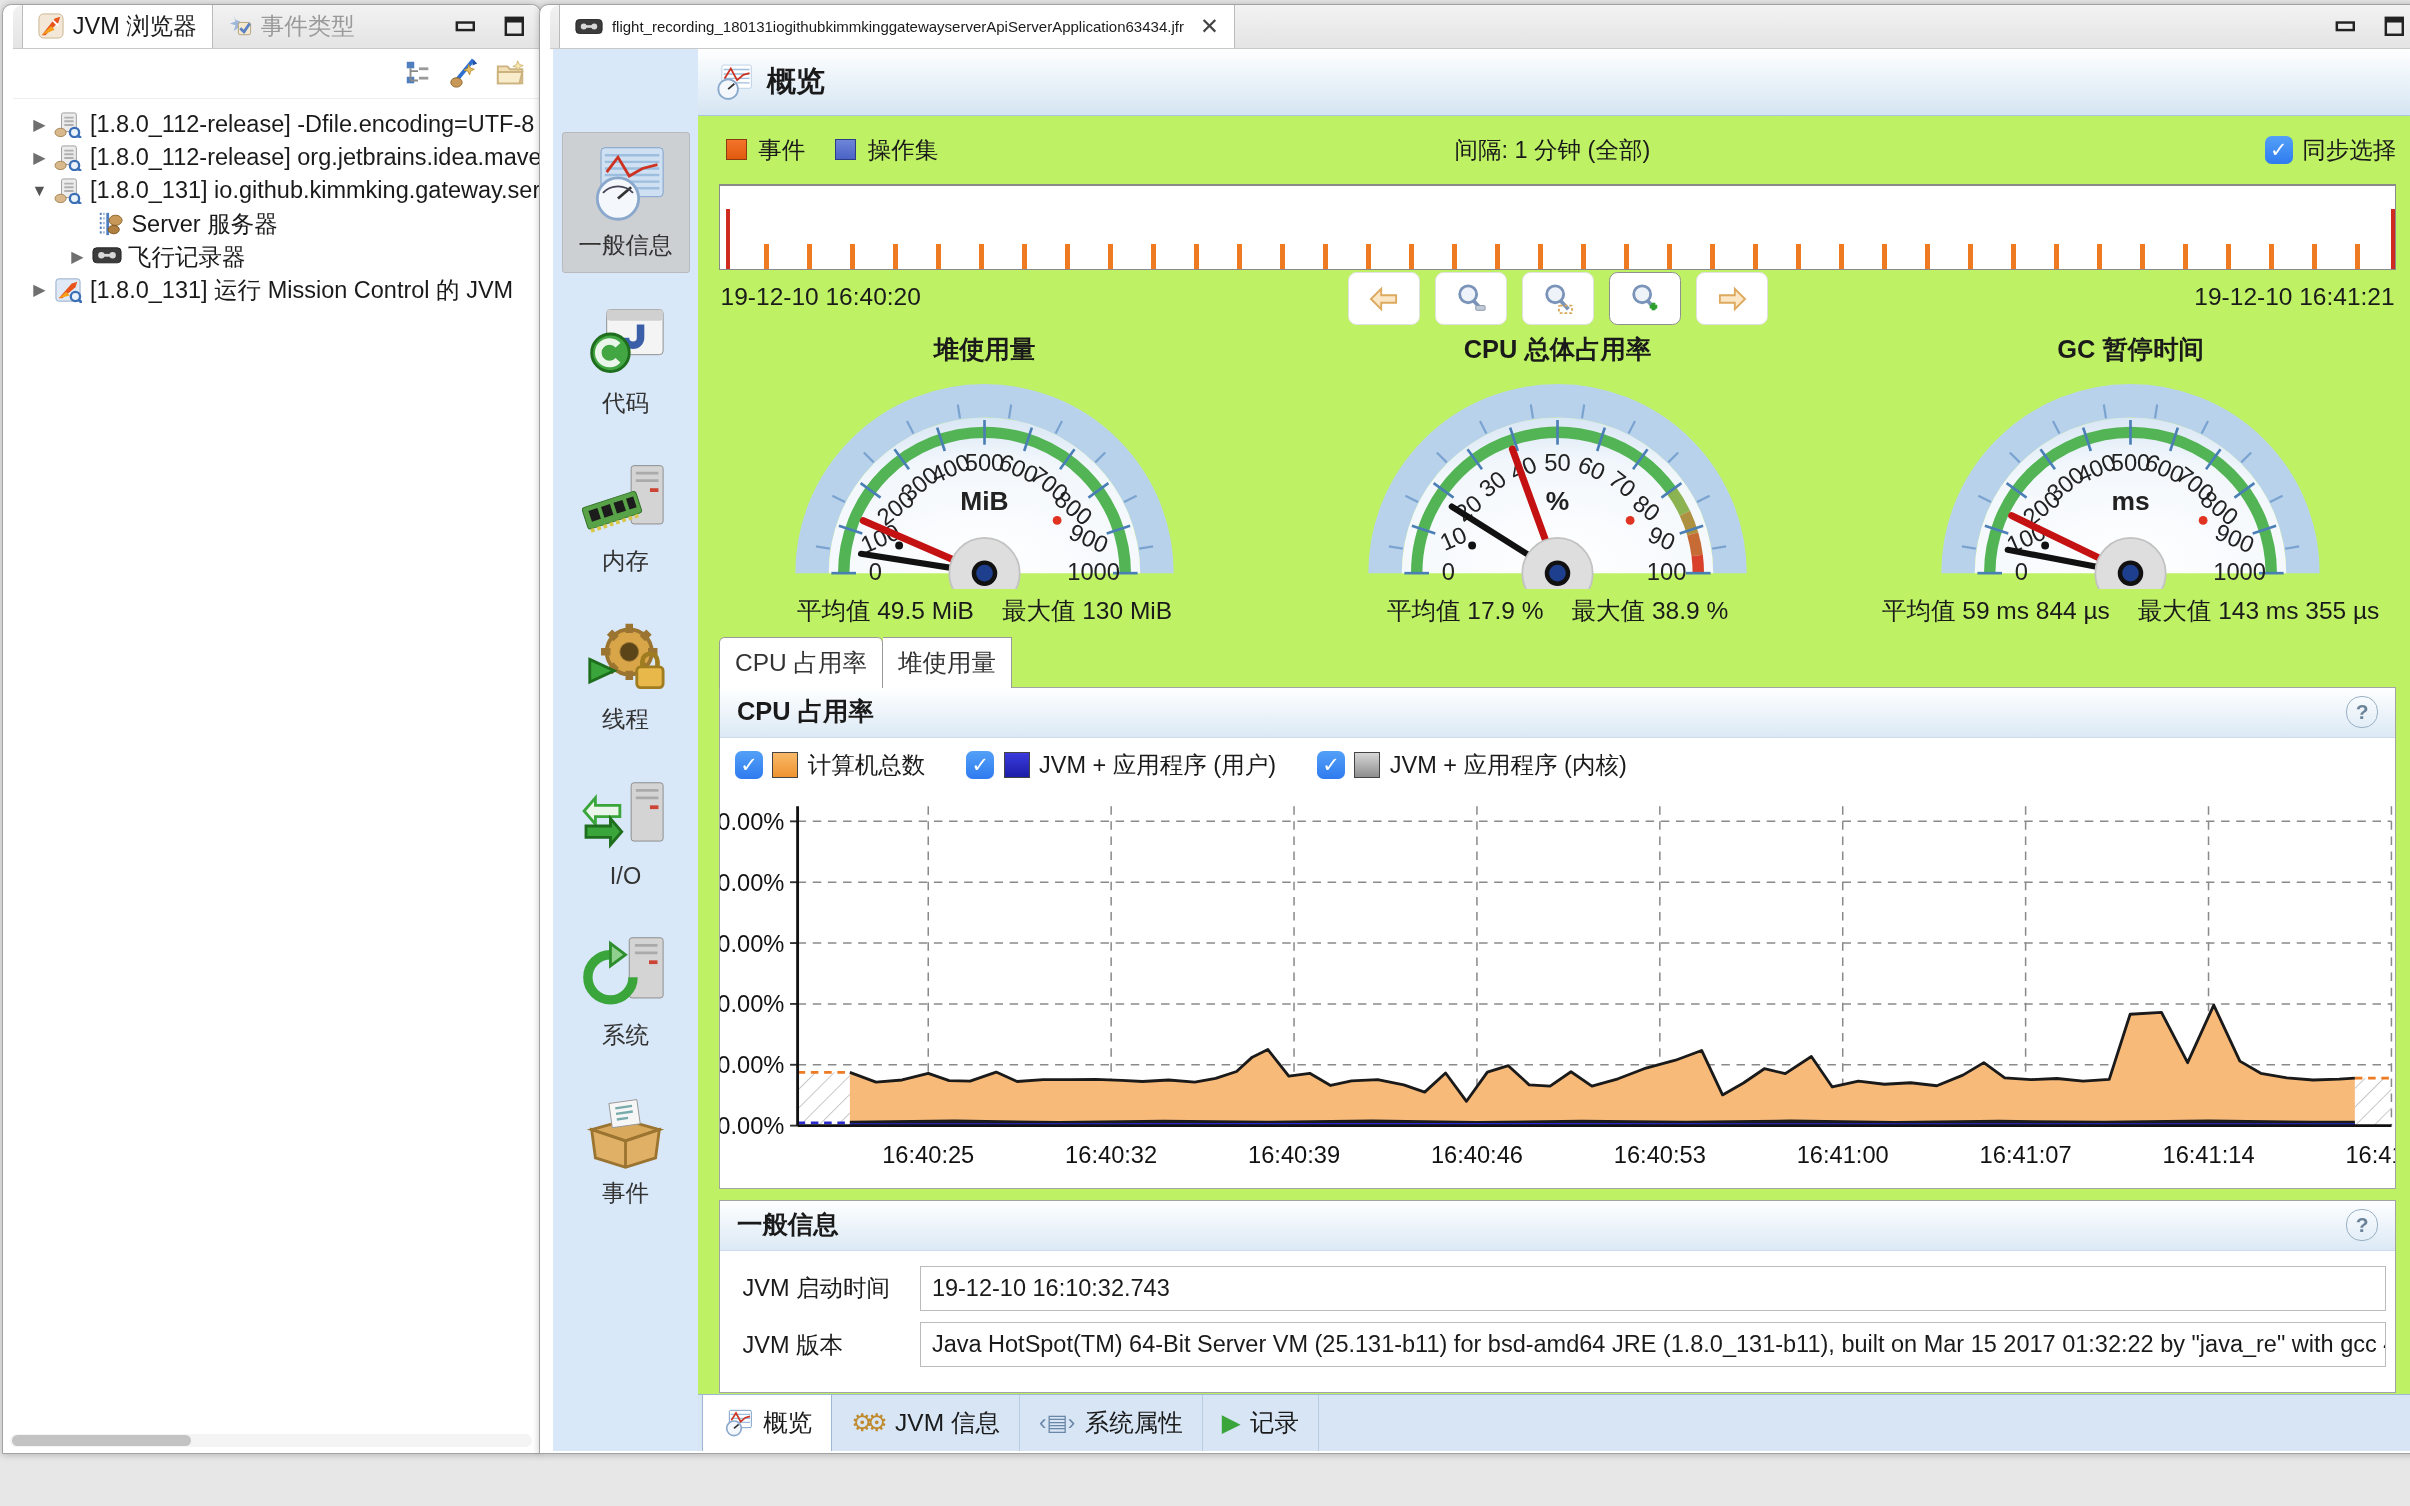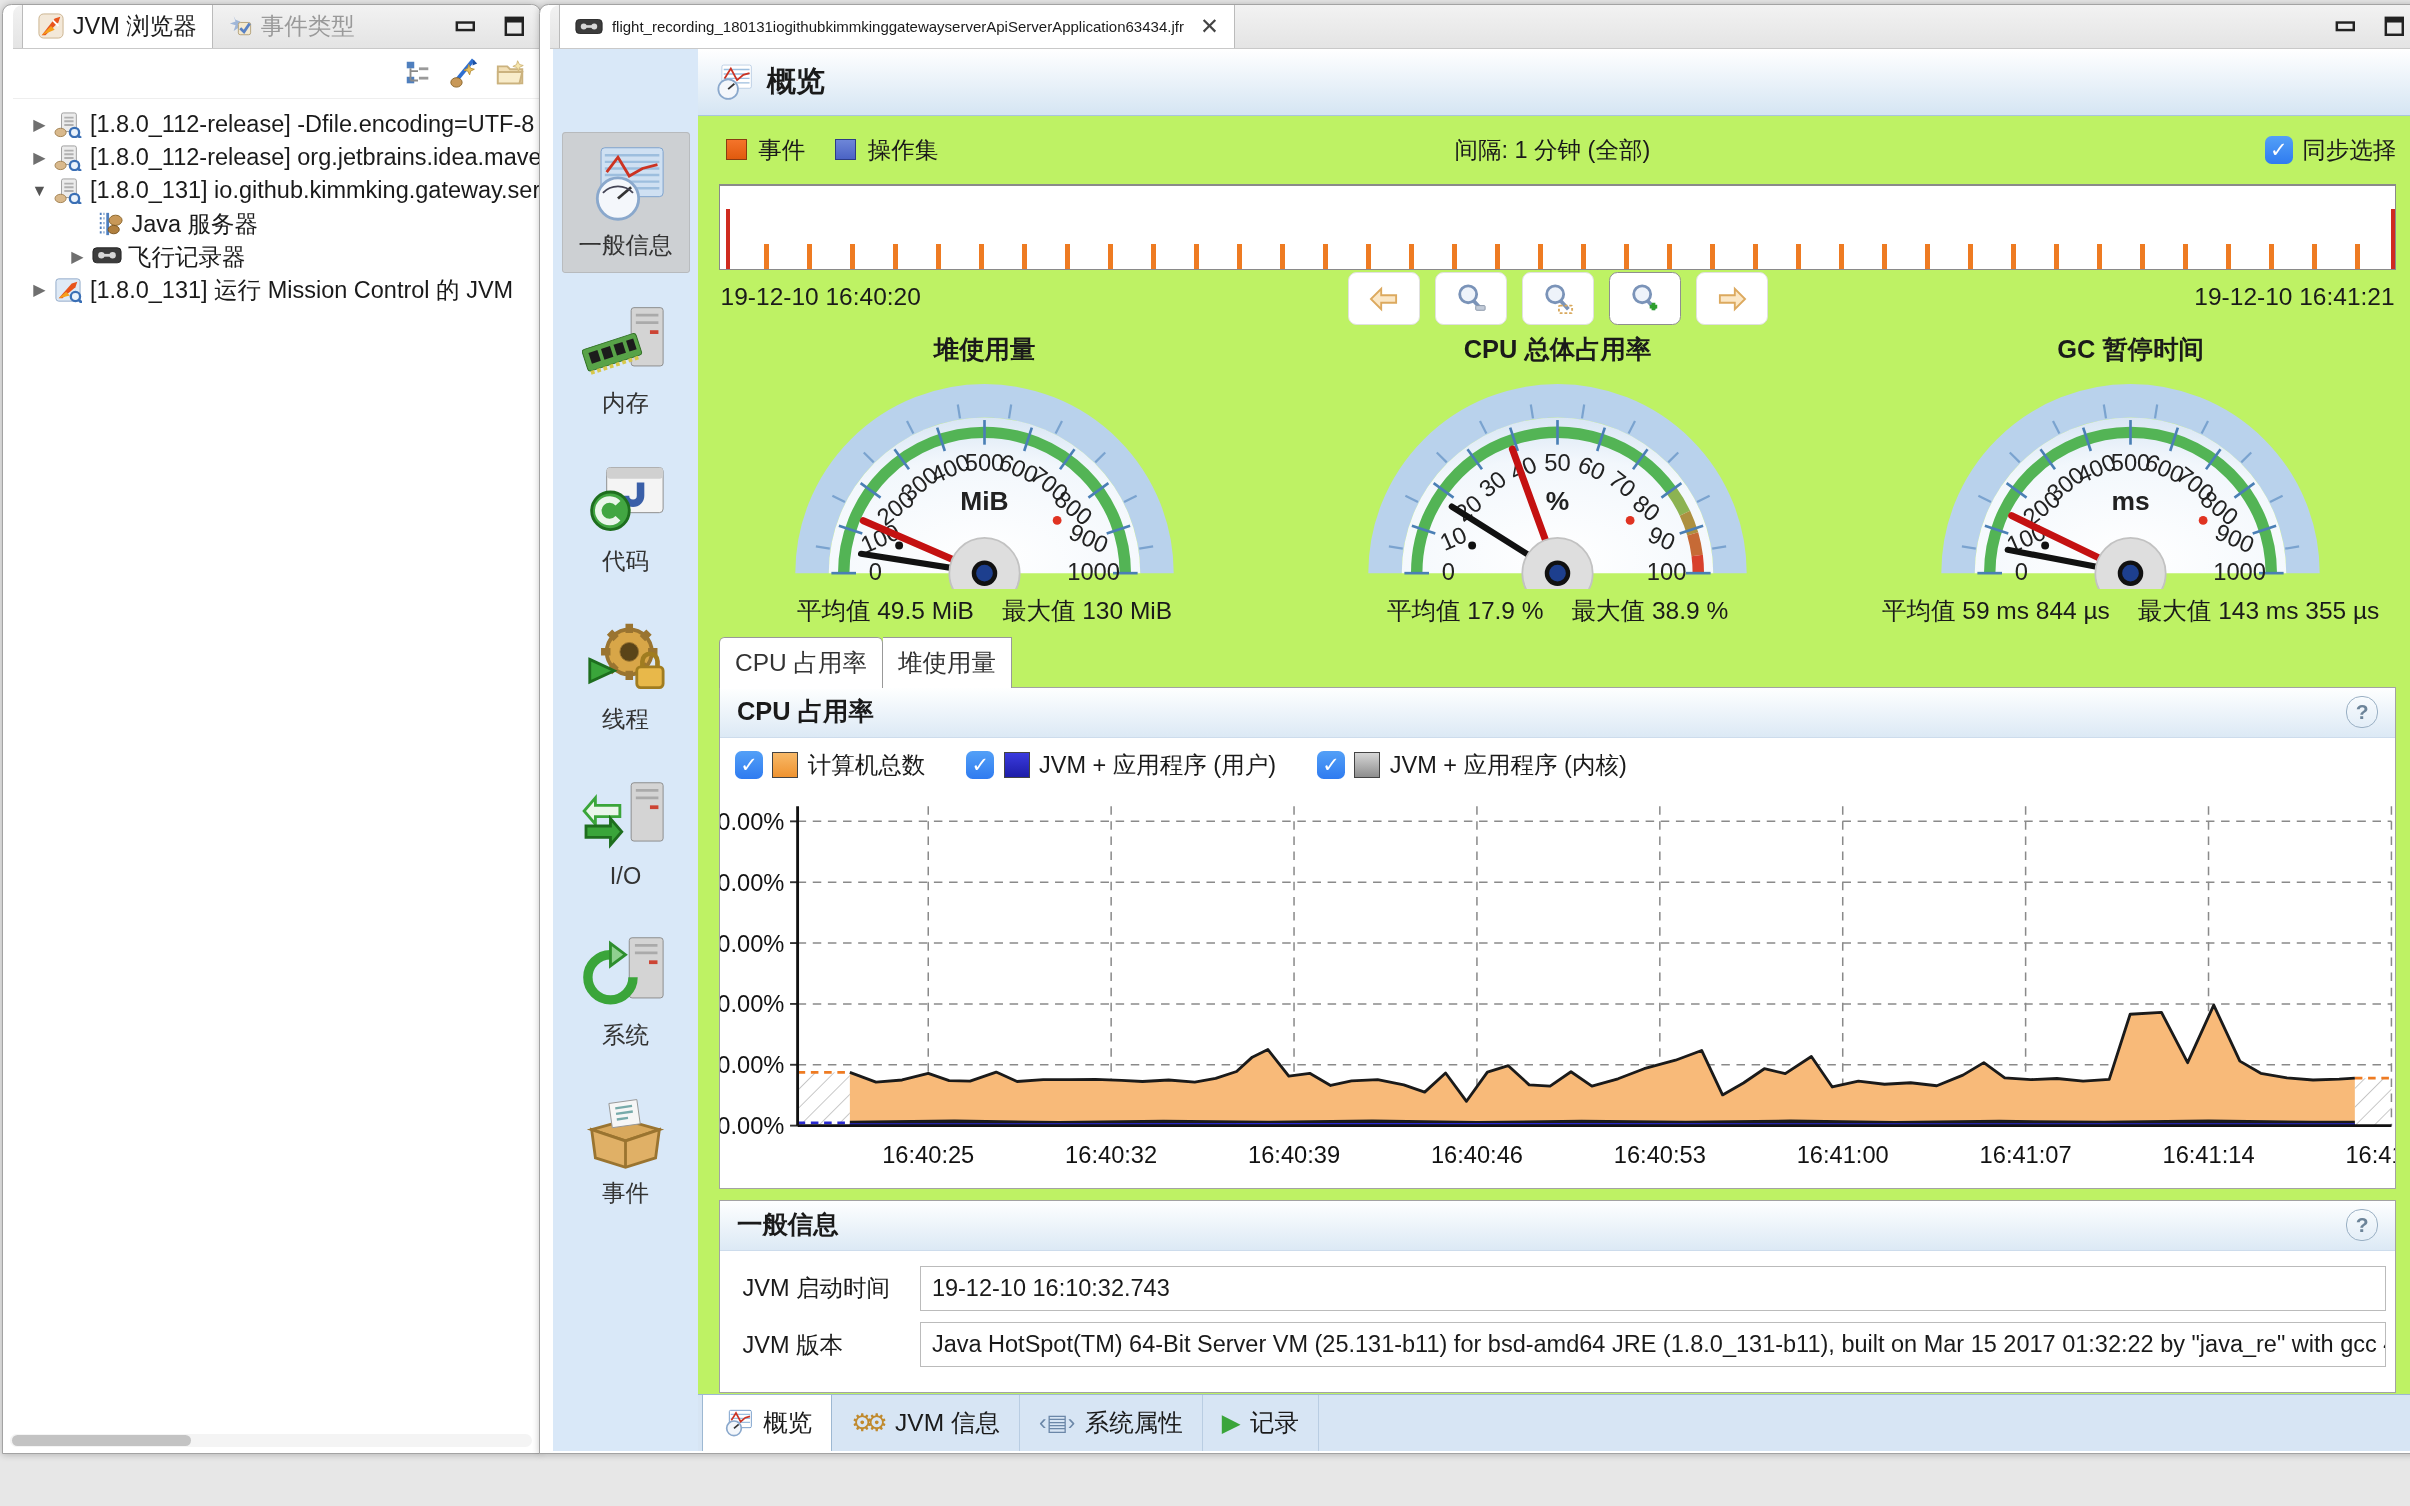--- a/index.html
+++ b/index.html
@@ -194,21 +194,21 @@
     </div>
     <div class="trow">
       <span class="ticon" style="margin-left:83px">
         <svg width="28" height="26" viewBox="0 0 30 28">
             <path d="M4 3 h5 M4 8 h5 M4 13 h5 M4 18 h5 M4 23 h5" stroke="#4f7fbe" stroke-width="2.5" stroke-dasharray="2 2"></path>
             <rect x="11" y="2" width="3" height="24" fill="#4f7fbe"></rect>
             <ellipse cx="21" cy="10" rx="7" ry="5.5" fill="#c89858" stroke="#8a6428"></ellipse>
             <ellipse cx="19" cy="20" rx="6" ry="4.5" fill="#b07f3e" stroke="#7a5420"></ellipse>
           </svg>
       </span>
-      <span>Java 服务器</span>
+      <span>Server 服务器</span>
     </div>
     <div class="trow">
       <span class="arrow" style="margin-left:55px">▶</span>
       <span class="ticon">
         <svg width="30" height="22.6" viewBox="0 0 32 24">
             <rect x="1" y="4" width="30" height="16" rx="4" fill="#3c3c3c" stroke="#222"></rect>
             <circle cx="10" cy="12" r="3.4" fill="#d8d8d8"></circle>
             <circle cx="22" cy="12" r="3.4" fill="#d8d8d8"></circle>
             <rect x="12" y="10.5" width="8" height="3" fill="#d8d8d8"></rect>
           </svg>
@@ -266,46 +266,46 @@
     <div class="side-item selected">
       <svg width="87" height="79" viewBox="0 0 92 84">
         <rect x="20" y="4" width="66" height="52" rx="4" fill="#cfe0f2" stroke="#7ba0cc"></rect>
         <path d="M24 12 h58 M24 19 h58 M24 26 h58 M24 33 h58 M24 40 h58 M24 47 h58" stroke="#9dbede" stroke-width="2.5"></path>
         <polyline points="26,30 38,14 50,34 64,26 80,22" fill="none" stroke="#cc3322" stroke-width="3"></polyline>
         <circle cx="38" cy="58" r="22" fill="#f4f7fb" stroke="#8aa8cc" stroke-width="3"></circle>
         <path d="M38 58 L52 46" stroke="#333" stroke-width="3"></path>
         <path d="M22 52 a22 22 0 0 1 32 0" fill="none" stroke="#445" stroke-width="2"></path>
       </svg>
       <span>一般信息</span>
+    </div>
+    <div class="side-item">
+      <svg width="87" height="79" viewBox="0 0 92 84">
+        <rect x="26" y="8" width="60" height="48" rx="4" fill="#f4f4f4" stroke="#8a8a8a"></rect>
+        <rect x="26" y="8" width="60" height="12" rx="4" fill="#d0d0d0"></rect>
+        <path d="M62 24 v14 a8 8 0 0 1 -16 0" fill="none" stroke="#3a5fa8" stroke-width="8"></path>
+        <circle cx="30" cy="54" r="20" fill="#42a642" stroke="#1e6e1e" stroke-width="3"></circle>
+        <path d="M38 46 a12 12 0 1 0 0 16" fill="none" stroke="#eaf6ea" stroke-width="7"></path>
+      </svg>
+      <span>代码</span>
     </div>
     <div class="side-item">
       <svg width="87" height="79" viewBox="0 0 92 84">
         <rect x="52" y="6" width="34" height="62" rx="3" fill="#d4d4d4" stroke="#8a8a8a"></rect>
         <path d="M57 14 h24 M57 22 h24" stroke="#aaa" stroke-width="3"></path>
           <rect x="72" y="30" width="9" height="4" fill="#cc4433"></rect>
         <g transform="rotate(-18 30 55)">
             <rect x="2" y="42" width="60" height="24" rx="3" fill="#58a348" stroke="#2e6e22"></rect>
         <rect x="8" y="47" width="10" height="12" fill="#1c1c1c"></rect>
             <rect x="22" y="47" width="10" height="12" fill="#1c1c1c"></rect>
             <rect x="36" y="47" width="10" height="12" fill="#1c1c1c"></rect>
             <rect x="50" y="47" width="8" height="12" fill="#1c1c1c"></rect>
         <path d="M4 68 h56" stroke="#d8c84a" stroke-width="4" stroke-dasharray="4 3"></path>
           </g>
       </svg>
       <span>内存</span>
-    </div>
-    <div class="side-item">
-      <svg width="87" height="79" viewBox="0 0 92 84">
-        <rect x="26" y="8" width="60" height="48" rx="4" fill="#f4f4f4" stroke="#8a8a8a"></rect>
-        <rect x="26" y="8" width="60" height="12" rx="4" fill="#d0d0d0"></rect>
-        <path d="M62 24 v14 a8 8 0 0 1 -16 0" fill="none" stroke="#3a5fa8" stroke-width="8"></path>
-        <circle cx="30" cy="54" r="20" fill="#42a642" stroke="#1e6e1e" stroke-width="3"></circle>
-        <path d="M38 46 a12 12 0 1 0 0 16" fill="none" stroke="#eaf6ea" stroke-width="7"></path>
-      </svg>
-      <span>代码</span>
     </div>
     <div class="side-item">
       <svg width="87" height="79" viewBox="0 0 92 84">
         <g stroke="#9a7430" fill="#d8a648">
             <circle cx="50" cy="36" r="24" stroke-width="4"></circle>
             <circle cx="50" cy="36" r="10" fill="#5a4418"></circle>
         <path d="M50 6 v10 M50 56 v10 M20 36 h10 M70 36 h10 M29 15 l7 7 M64 50 l7 7 M29 57 l7 -7 M64 22 l7 -7" stroke-width="8"></path>
           </g>
         <path d="M8 44 L34 56 L8 68 Z" fill="#3aa53a" stroke="#1e6e1e" stroke-width="3"></path>
         <rect x="58" y="52" width="28" height="22" rx="4" fill="#e8b84a" stroke="#a07c20" stroke-width="3"></rect>

